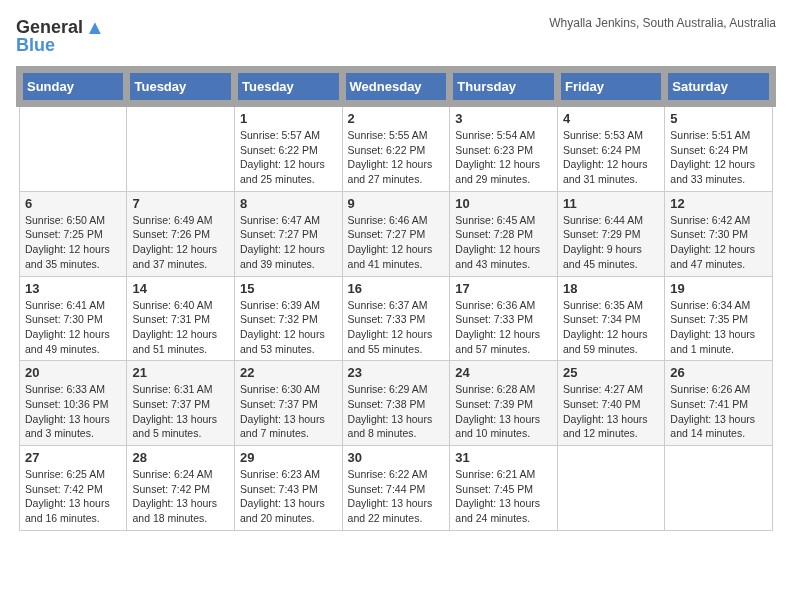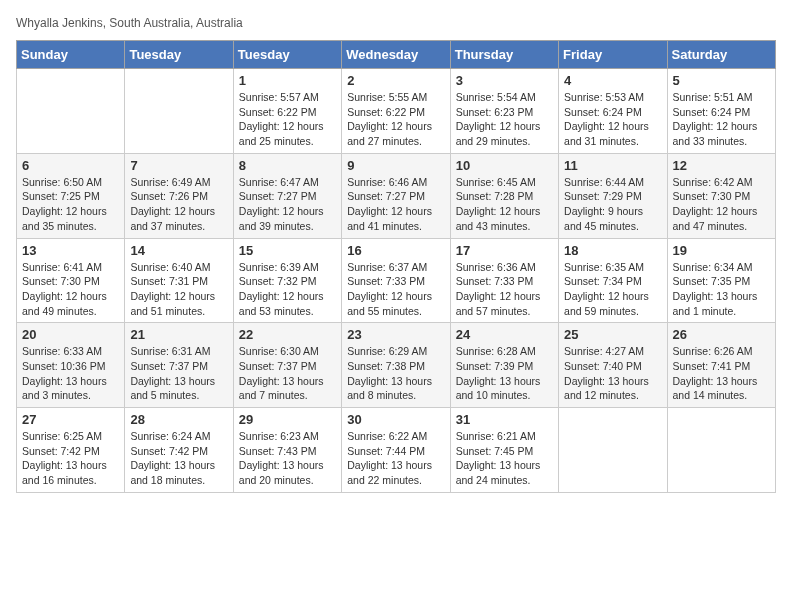--- a/index.html
+++ b/index.html
@@ -48,21 +48,21 @@
       border-collapse: collapse;
       border: 1px solid #ccc;
     }
     .calendar th {
       background-color: #4a76b8;
       color: #fff;
       font-size: 13px;
       font-weight: bold;
       padding: 6px 4px;
       text-align: left;
-      border: 1px solid #a3a3a3;
+      border: 7px solid #a3a3a3;
     }
     .calendar td {
       vertical-align: top;
       border: 1px solid #ccc;
       padding: 4px 5px;
       font-size: 10.5px;
       color: #333;
       width: 108px;
       min-height: 80px;
       background: #fff;
@@ -84,20 +84,29 @@
       line-height: 1.4;
     }
     .empty-cell {
       background: #fff !important;
     }
   </style>
 </head>
 <body>
 
 <div class="header">
+  <div class="logo">
+    <div style="display:flex;flex-direction:column;align-items:flex-start;">
+      <div style="display:flex;align-items:center;gap:2px;">
+        <span class="logo-text-general">General</span>
+        <span style="color:#4a90d9;font-size:20px;">▲</span>
+      </div>
+      <span class="logo-text-blue" style="margin-top:-4px;">Blue</span>
+    </div>
+  </div>
   <div class="title-block">
     <div class="subtitle">Whyalla Jenkins, South Australia, Australia</div>
   </div>
 </div>
 
 <table class="calendar">
   <thead>
     <tr>
     <th>Sunday</th>
         <th>Tuesday</th>

